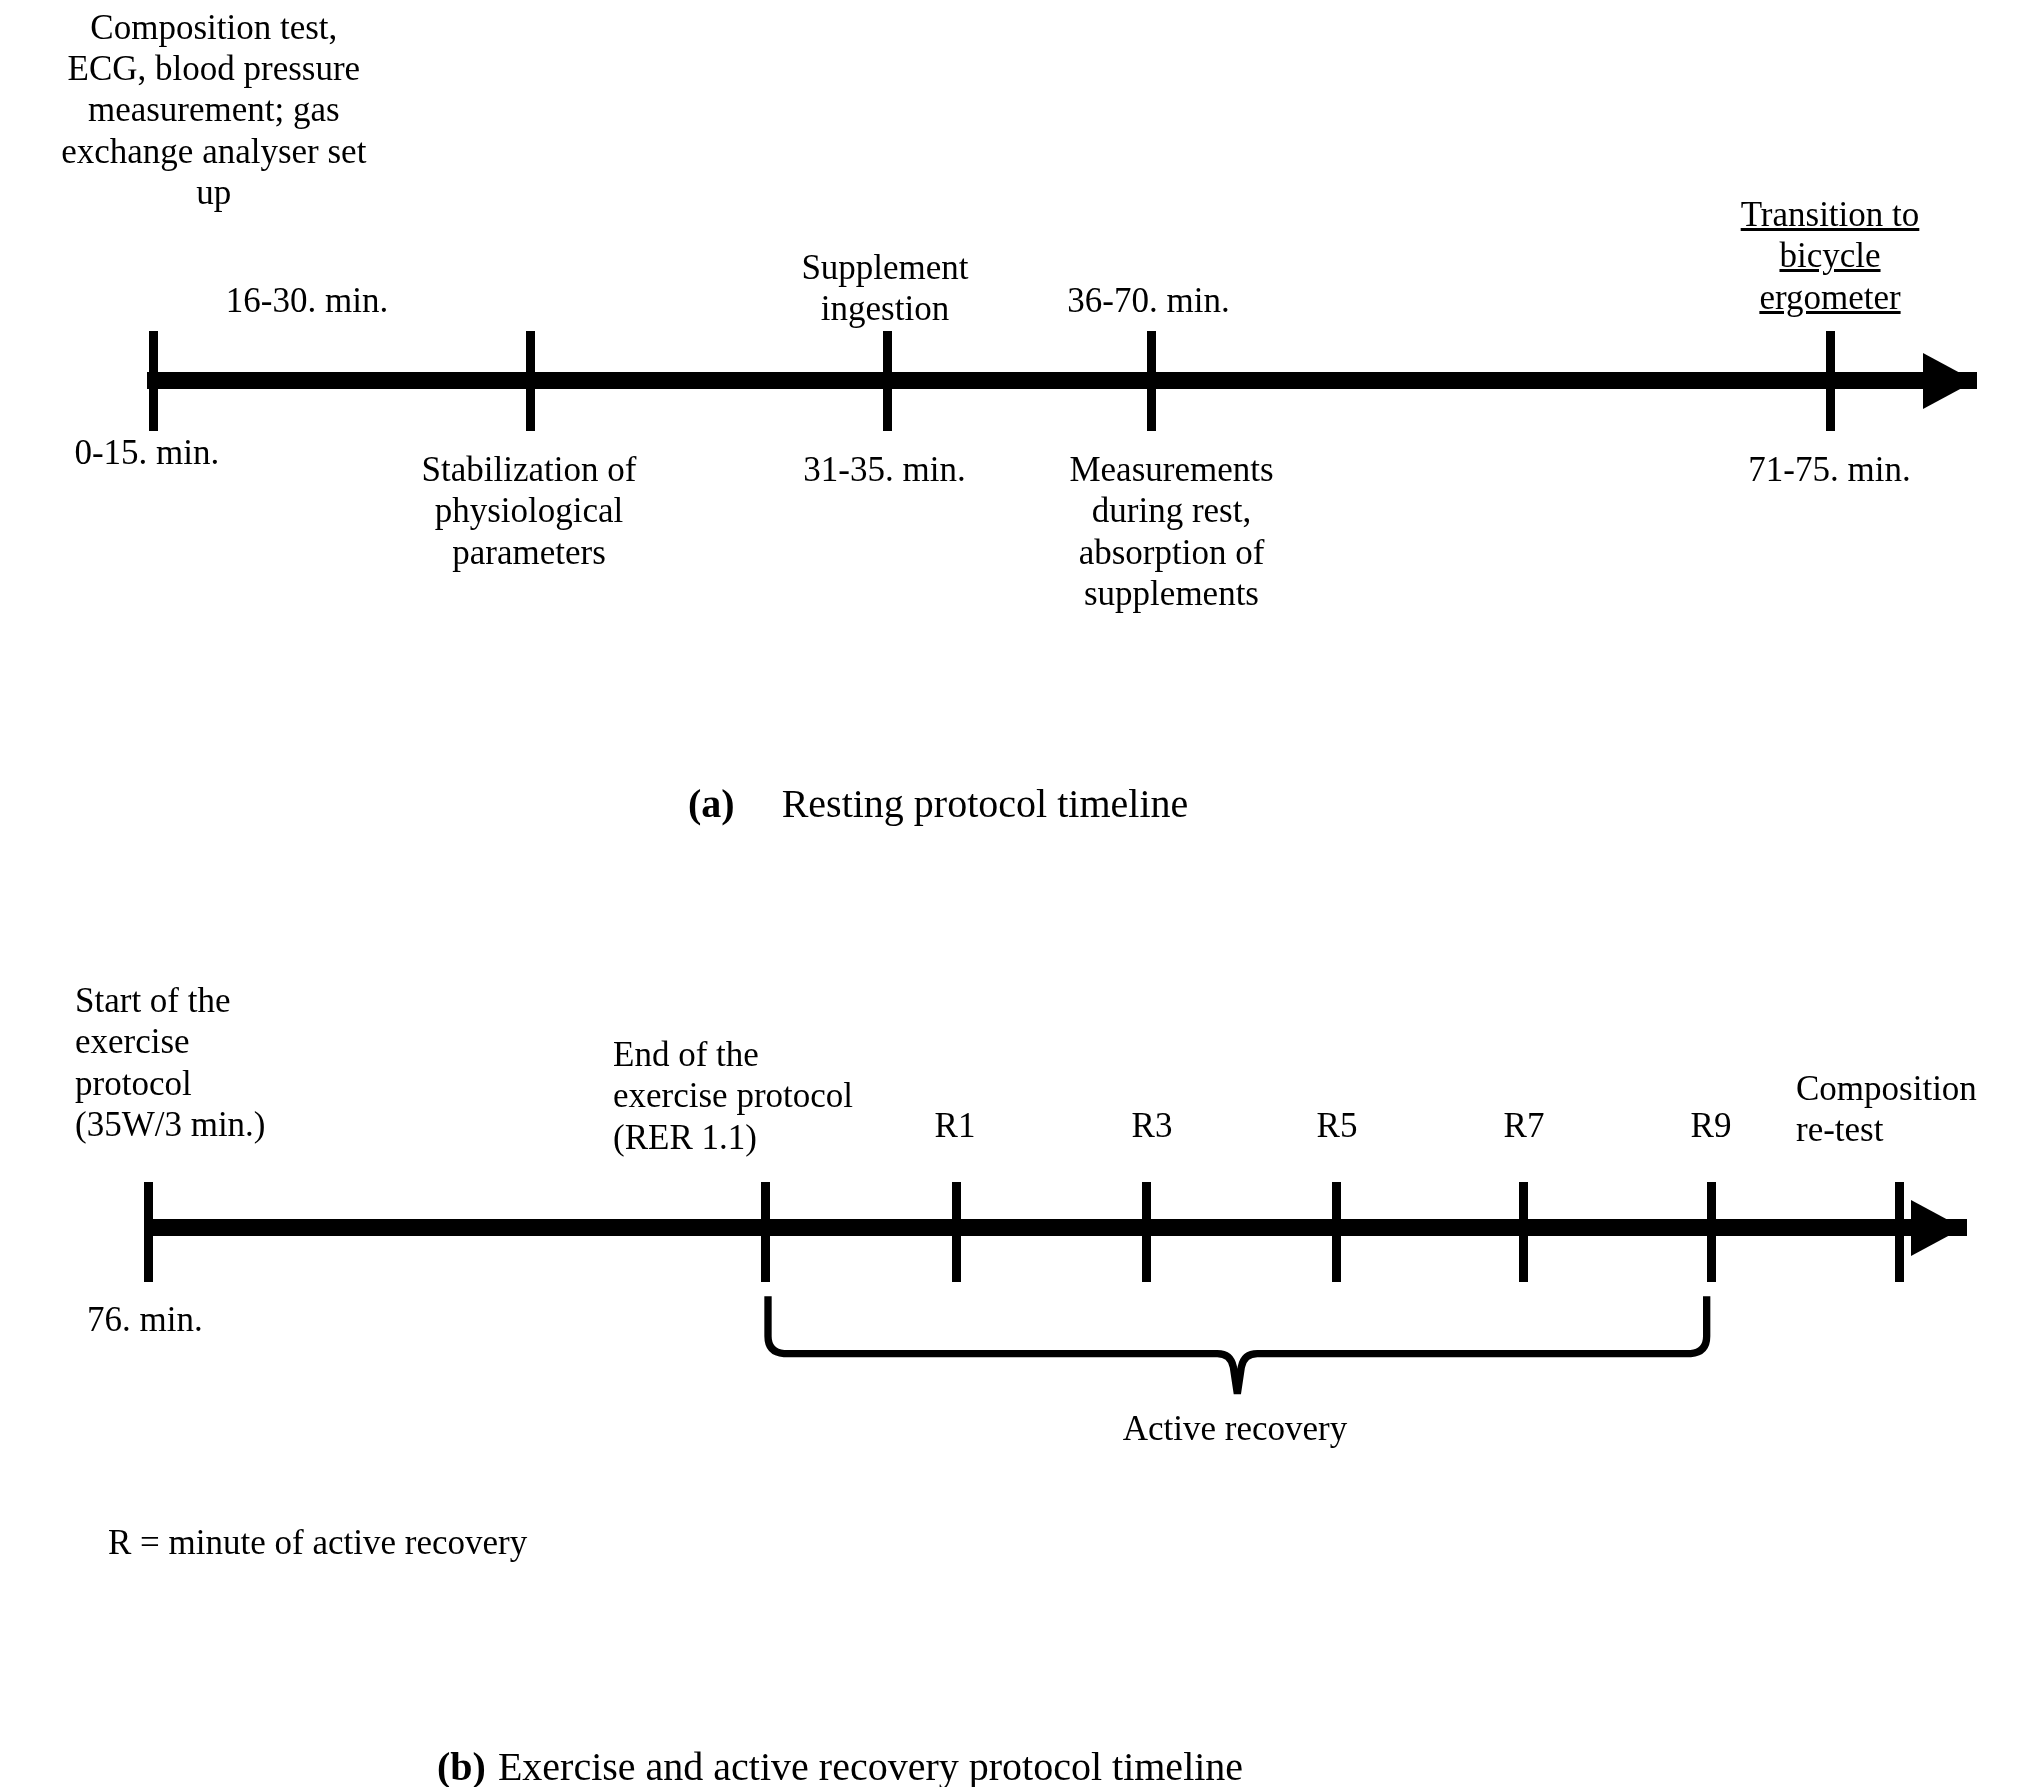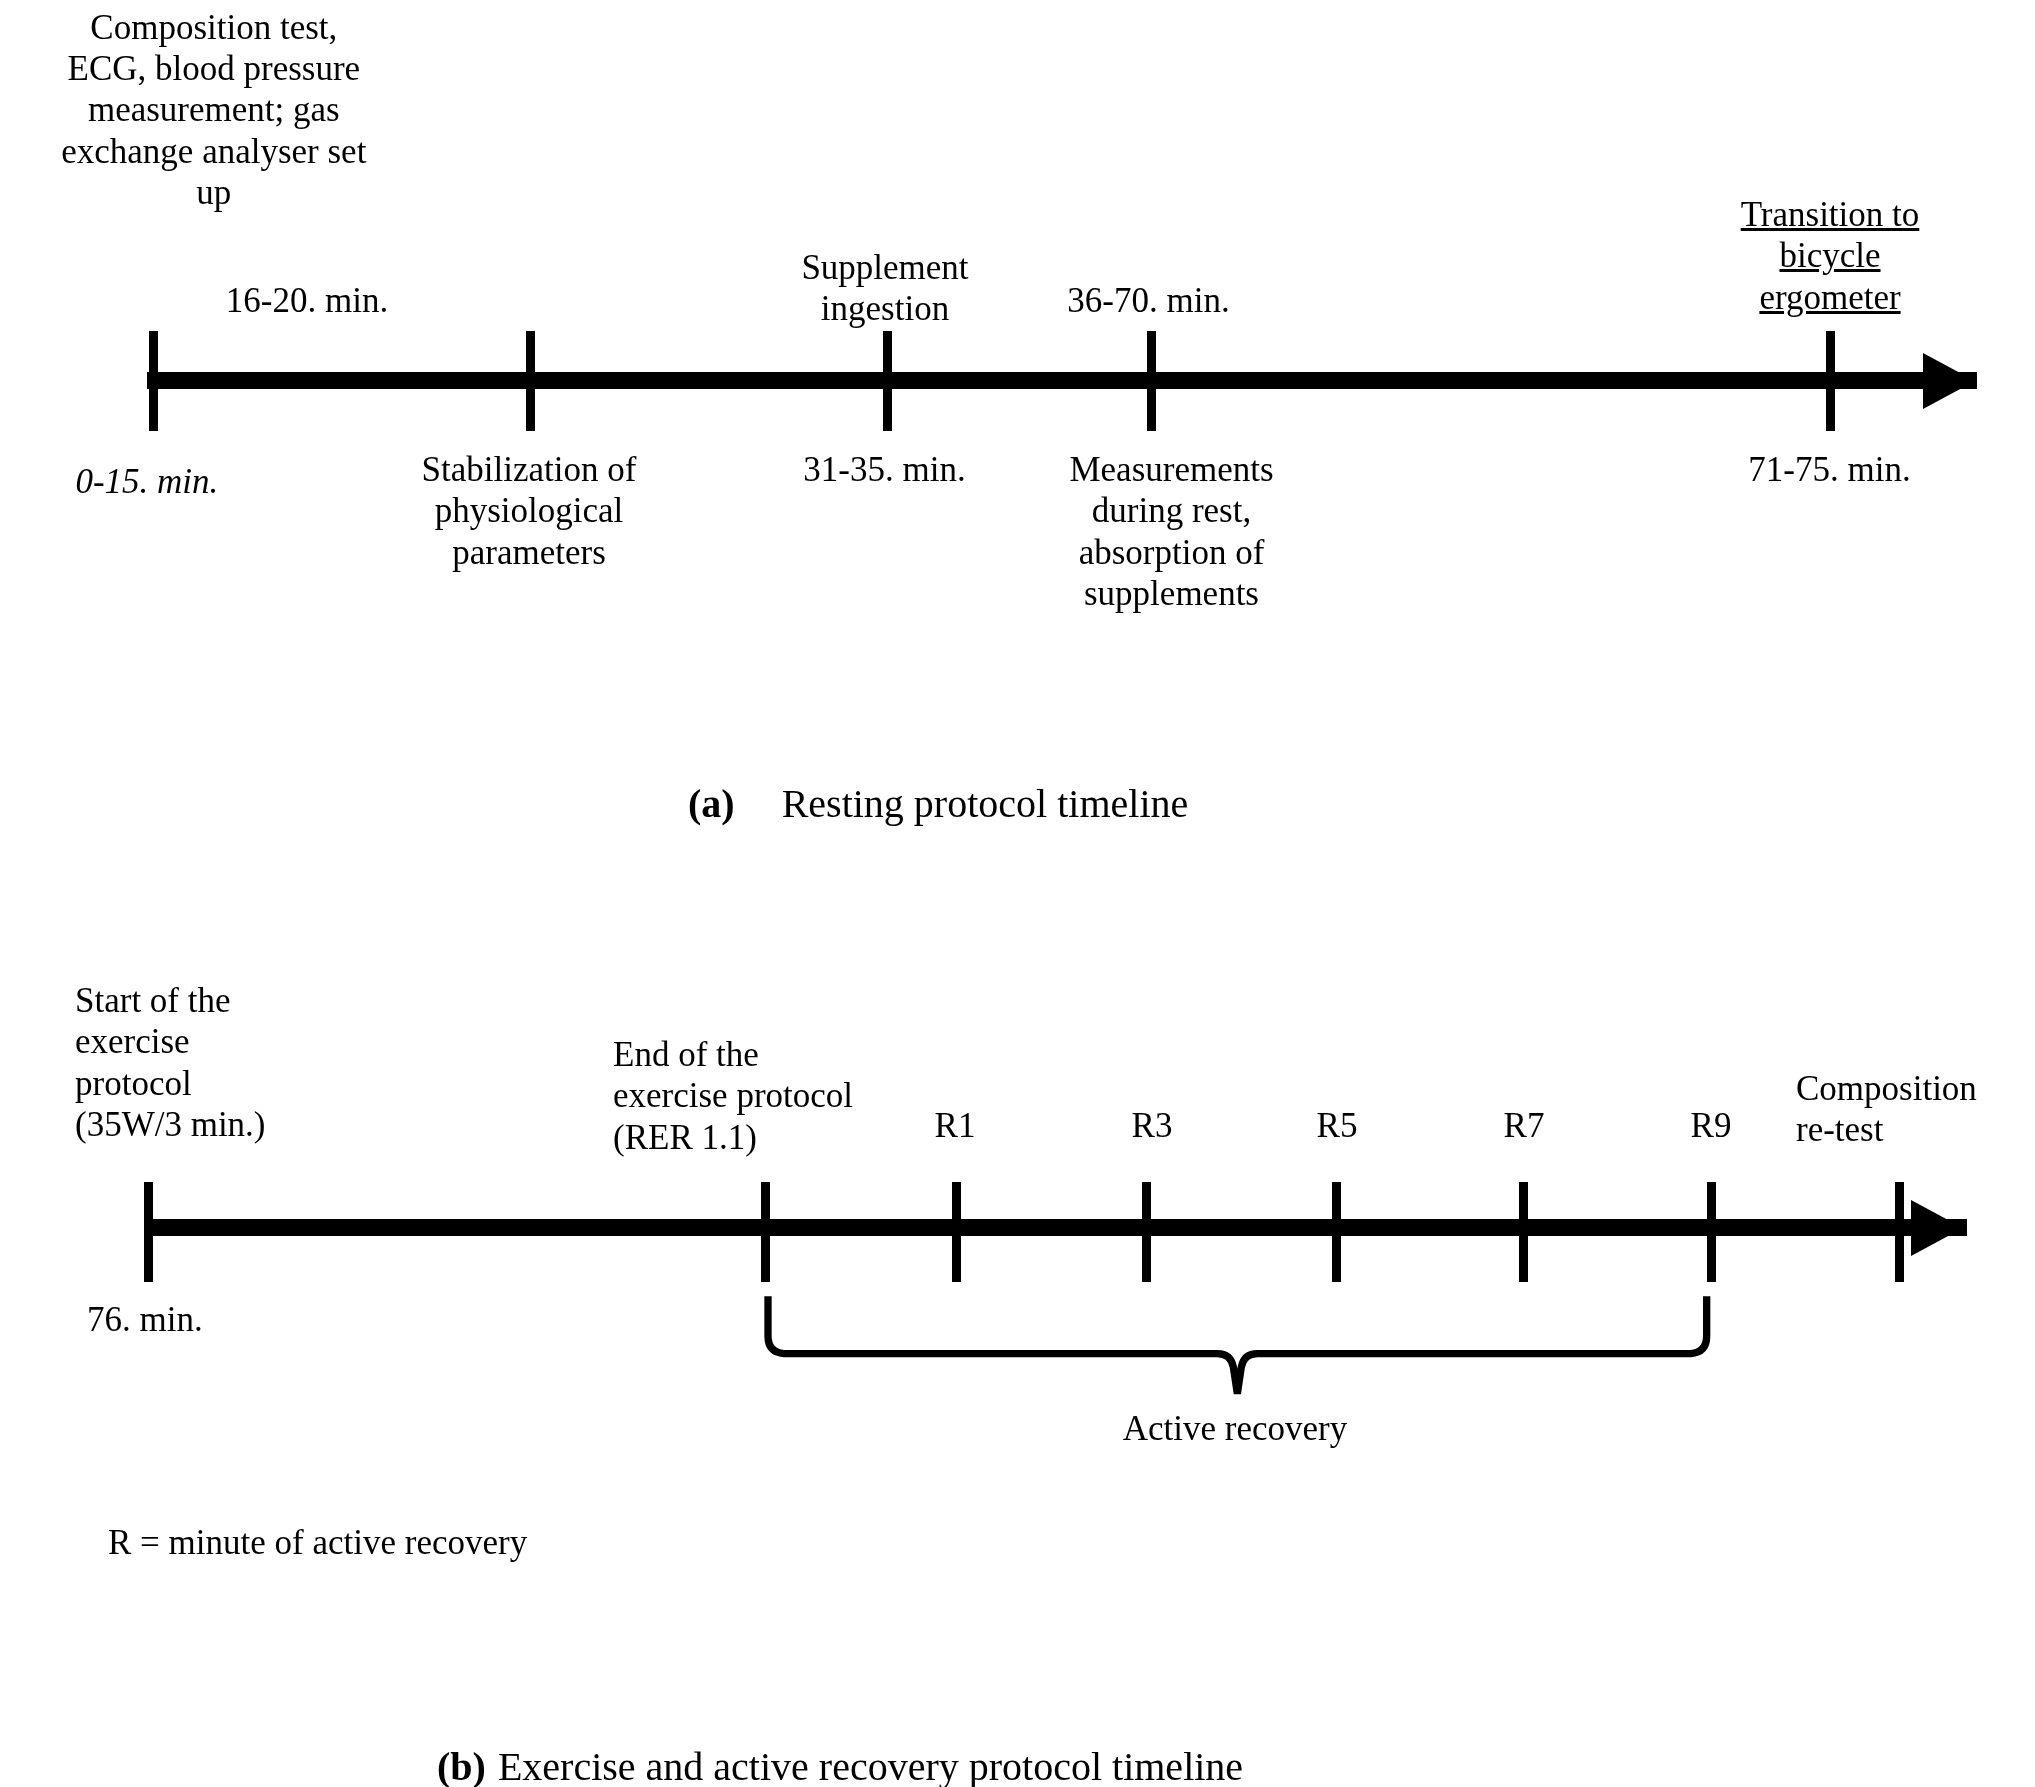--- a/index.html
+++ b/index.html
@@ -63,41 +63,41 @@
 <div id="page">
 
   <div>
 
     <div class="txt ctr s52" style="left:-6.7px; top:6.7px; width:441px;">Composition test,
 ECG, blood pressure
 measurement; gas
 exchange analyser set
 up</div>
 
-    <div class="txt ctr s52" style="left:160px; top:280px; width:294px;">16-20. min.</div>
+    <div class="txt ctr s52" style="left:160px; top:280px; width:294px;">16-30. min.</div>
 
     <div class="txt ctr s52" style="left:735px; top:247px; width:300px;">Supplement
 ingestion</div>
 
     <div class="txt ctr s52" style="left:1015px; top:280px; width:267px;">36-70. min.</div>
 
     <div class="txt ctr s52" style="left:1683px; top:194px; width:294px;text-decoration:underline;">Transition to
 bicycle
 ergometer</div>
 
     <div class="axis-line" style="left:147px; top:372px; width:1830px;"></div>
     <div class="axis-arrow" style="left:1923px; top:353px;"></div>
 
     <div class="tick" style="left:149px; top:331px; height:100px;"></div>
     <div class="tick" style="left:526px; top:331px; height:100px;"></div>
     <div class="tick" style="left:883px; top:331px; height:100px;"></div>
     <div class="tick" style="left:1147px; top:331px; height:100px;"></div>
     <div class="tick" style="left:1826px; top:331px; height:100px;"></div>
 
-    <div class="txt ctr s52" style="left:13.4px; top:461px; width:267px;font-style:italic;">0-15. min.</div>
+    <div class="txt ctr s52" style="left:13.4px; top:432px; width:267px;">0-15. min.</div>
 
     <div class="txt ctr s52" style="left:379px; top:449px; width:300px;">Stabilization of
 physiological
 parameters</div>
 
     <div class="txt ctr s52" style="left:751px; top:449px; width:267px;">31-35. min.</div>
 
     <div class="txt ctr s52" style="left:1018px; top:449px; width:307px;">Measurements
 during rest,
 absorption of

